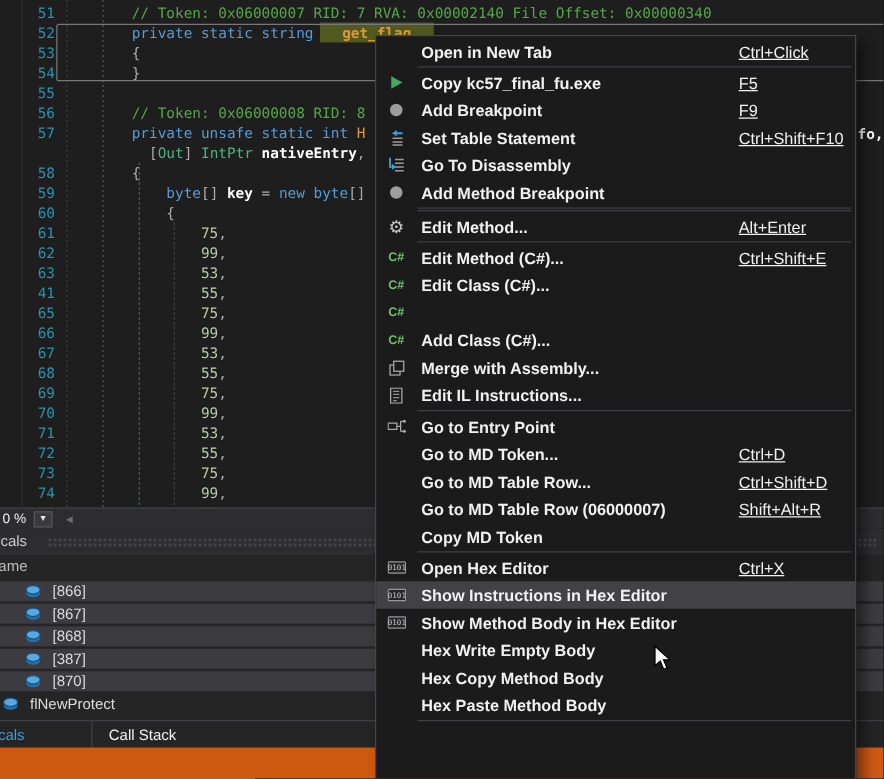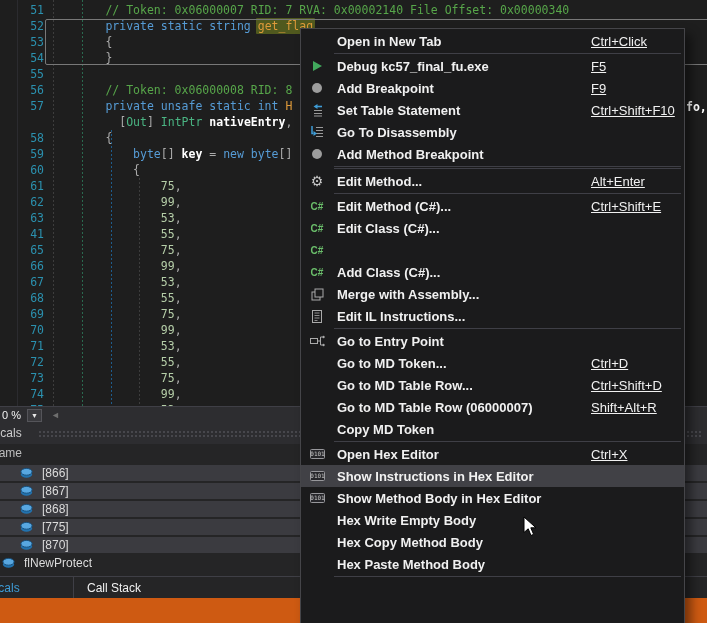--- a/index.html
+++ b/index.html
@@ -16,21 +16,21 @@
   .editor{position:absolute;left:0;top:0;width:707px;height:406px;overflow:hidden;background:var(--editor-bg);}
   .gutter-sep{position:absolute;left:17px;top:0;bottom:0;width:1px;background:#2B2B2F;}
   .guide{position:absolute;width:1px;pointer-events:none;}
   .ed-row{position:absolute;left:0;right:0;height:16px;font:11.5px/16px "DejaVu Sans Mono",monospace;white-space:pre;}
   .ln{position:absolute;left:0;width:44px;text-align:right;color:var(--line-number);}
   .code{position:absolute;left:50px;white-space:pre;}
   .c-comment{color:var(--comment);text-align:center;} .c-keyword{color:var(--keyword);}
   .c-method{color:var(--method);} .c-type{color:var(--type);}
   .c-param{color:#FFFFFF;font-weight:bold;} .c-number{color:var(--number);}
   .c-punct{color:var(--punct);}
-  .hl{background:var(--ref-hl);padding:1px 2px;margin:-1px -2px;border-radius:1px;}
+  .hl{background:var(--ref-hl);padding:1px 18px;margin:-1px -2px;border-radius:1px;font-weight:bold;}
   .sel-rect{position:absolute;left:45px;top:19px;width:667px;height:44px;border:1px solid #787878;border-radius:2px;pointer-events:none;}
   .overflow-frag{position:absolute;left:686px;top:100px;font:bold 11.5px "DejaVu Sans Mono",monospace;color:#FFFFFF;}
 
   
   .ed-bottom{position:absolute;left:0;top:406px;width:707px;height:17px;background:#2D2D30;
     border-top:1px solid #3F3F46;box-sizing:border-box;display:flex;align-items:center;
     font-size:11px;color:#F1F1F1;}
   .zoom-val{margin-left:2px;}
   .zoom-dd{width:15px;height:13px;background:#3A3A3E;border:1px solid #55555A;margin-left:6px;
     display:flex;align-items:center;justify-content:center;font-size:7px;color:#E8E8E8;box-sizing:border-box;}
@@ -156,21 +156,21 @@
           </span>
           <span>[868]</span>
         </div>
         <div class="loc-row shaded" style="padding-left: 20px;">
           <span class="loc-icon">
             <svg width="13" height="12" viewBox="0 0 13 12">
               <ellipse cx="6.5" cy="7.4" rx="5.6" ry="3.4" fill="#2272AE"></ellipse>
               <ellipse cx="6.5" cy="4.8" rx="5.6" ry="3.4" fill="#58A7E0" stroke="#17517E"></ellipse>
             </svg>
           </span>
-          <span>[775]</span>
+          <span>[387]</span>
         </div>
         <div class="loc-row shaded" style="padding-left: 20px;">
           <span class="loc-icon">
             <svg width="13" height="12" viewBox="0 0 13 12">
               <ellipse cx="6.5" cy="7.4" rx="5.6" ry="3.4" fill="#2272AE"></ellipse>
               <ellipse cx="6.5" cy="4.8" rx="5.6" ry="3.4" fill="#58A7E0" stroke="#17517E"></ellipse>
             </svg>
           </span>
           <span>[870]</span>
         </div>
@@ -203,21 +203,21 @@
         <span class="mi-label">Open in New Tab</span>
         <span class="mi-shortcut">Ctrl+Click</span>
       </div>
       <div class="menu-sep"></div>
       <div class="menu-item">
         <span class="mi-icon">
           <svg width="12" height="12" viewBox="0 0 12 12">
             <path d="M2 1 L11 6 L2 11 Z" fill="#41A85C"></path>
           </svg>
         </span>
-        <span class="mi-label">Debug kc57_final_fu.exe</span>
+        <span class="mi-label">Copy kc57_final_fu.exe</span>
         <span class="mi-shortcut">F5</span>
       </div>
       <div class="menu-item">
         <span class="mi-icon">
           <svg width="12" height="12">
             <circle cx="6" cy="6" r="5" fill="#9D9D9D"></circle>
           </svg>
         </span>
         <span class="mi-label">Add Breakpoint</span>
         <span class="mi-shortcut">F9</span>

